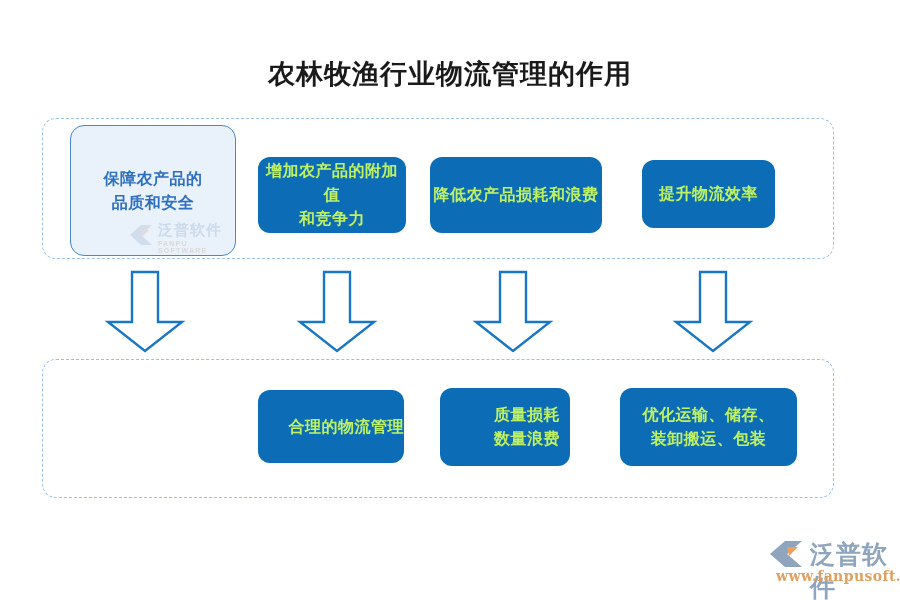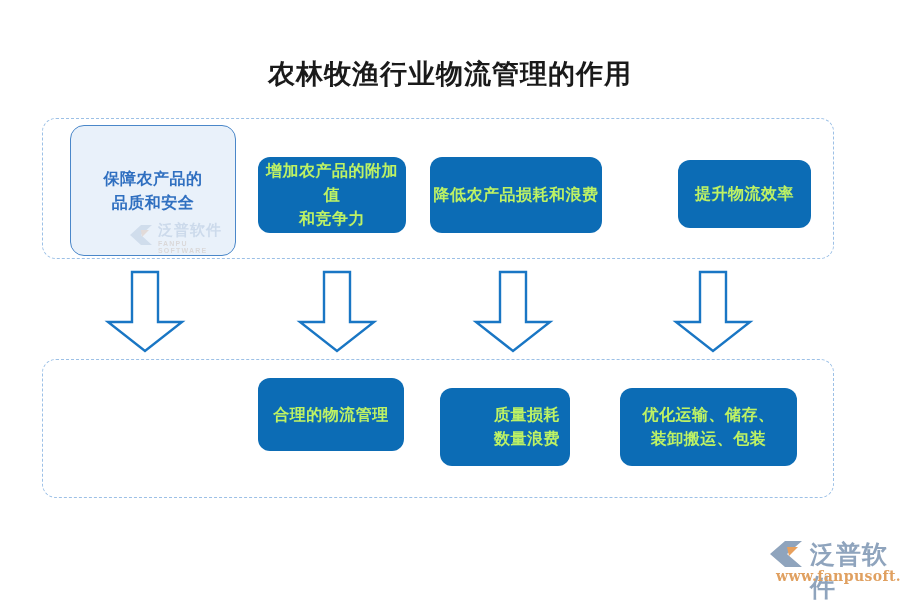--- a/index.html
+++ b/index.html
@@ -70,25 +70,25 @@
     color: #2f6fc0;
     font-size: 16px;
     border: 1.5px solid #4a87c9;
     border-radius: 14px;
   }
 
   
   #node-1 { left: 70px;  top: 125px; width: 166px; height: 131px; }
   #node-2 { left: 258px; top: 157px; width: 148px; height: 76px;  }
   #node-3 { left: 430px; top: 157px; width: 172px; height: 76px;  }
-  #node-4 { left: 678px; top: 160px; width: 133px; height: 68px;  }
+  #node-4 { left: 642px; top: 160px; width: 133px; height: 68px;  }
 
   
   #node-5 { left: 74px;  top: 365px; width: 160px; height: 128px; }
-  #node-6 { left: 258px; top: 378px; width: 146px; height: 73px;  }
+  #node-6 { left: 258px; top: 390px; width: 146px; height: 73px; text-align: right;  }
   #node-7 { left: 440px; top: 388px; width: 130px; height: 78px; padding-left: 44px;  }
   #node-8 { left: 620px; top: 388px; width: 177px; height: 78px;  }
 
   
   .wm-inline {
     position: absolute;
     left: 128px;
     top: 220px;
     width: 108px;
     height: 34px;

